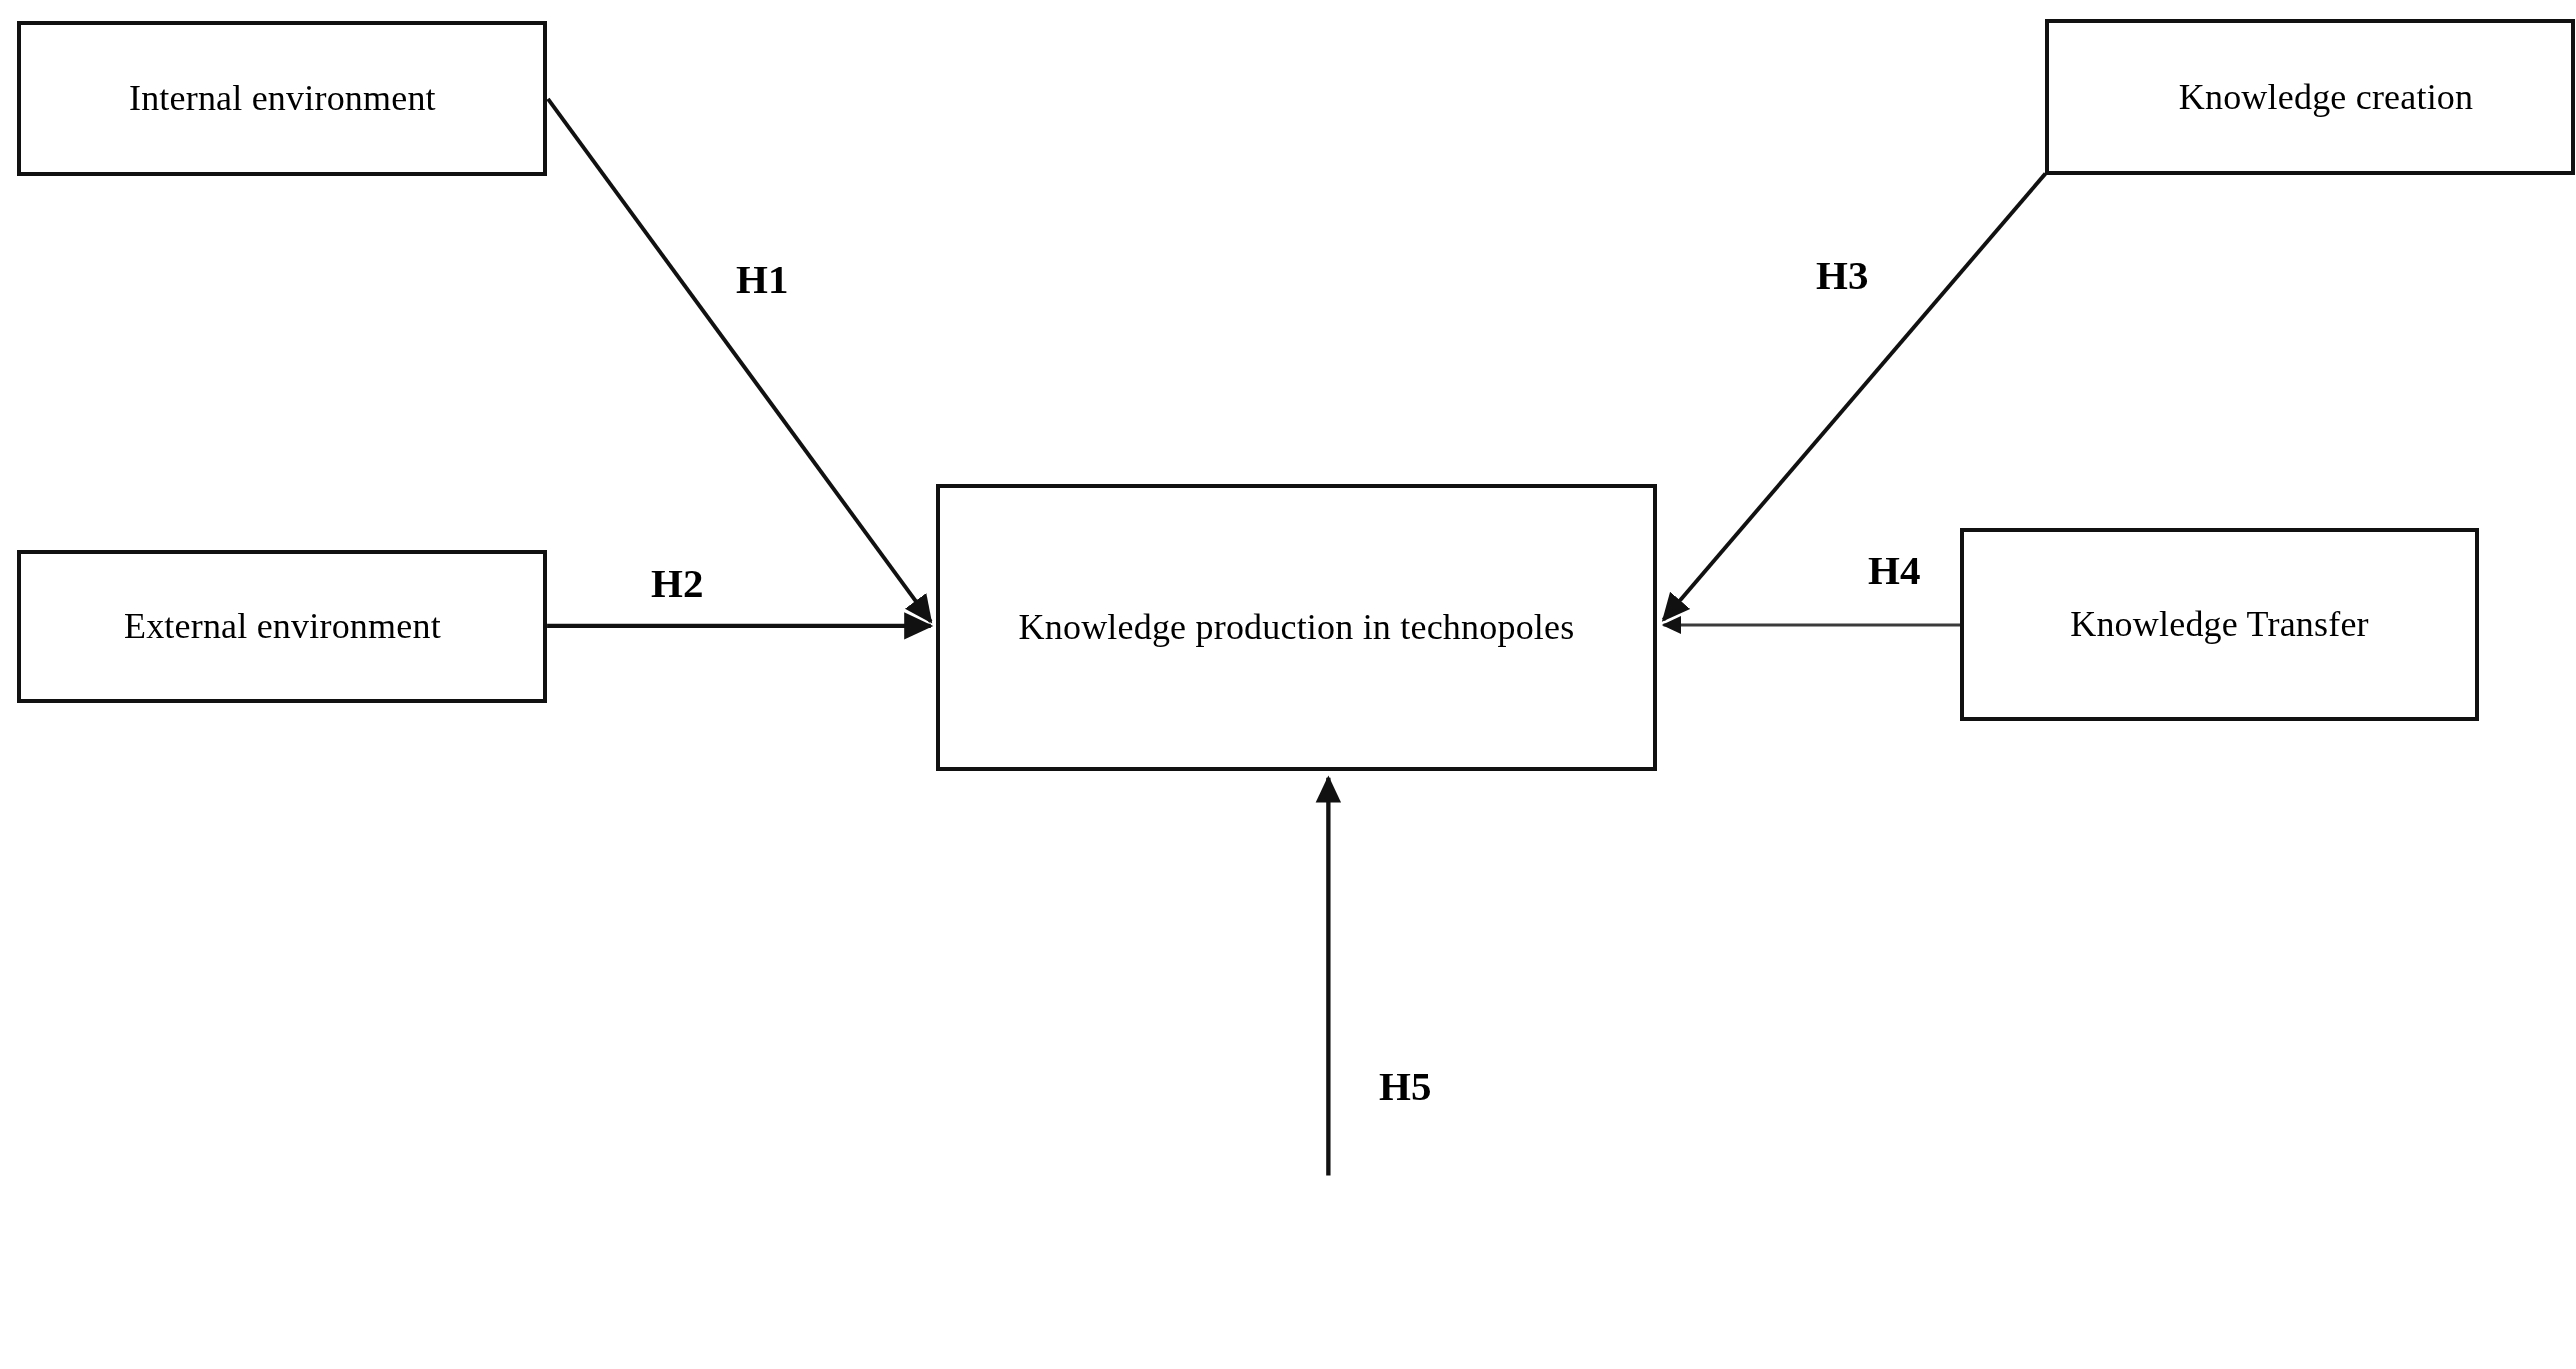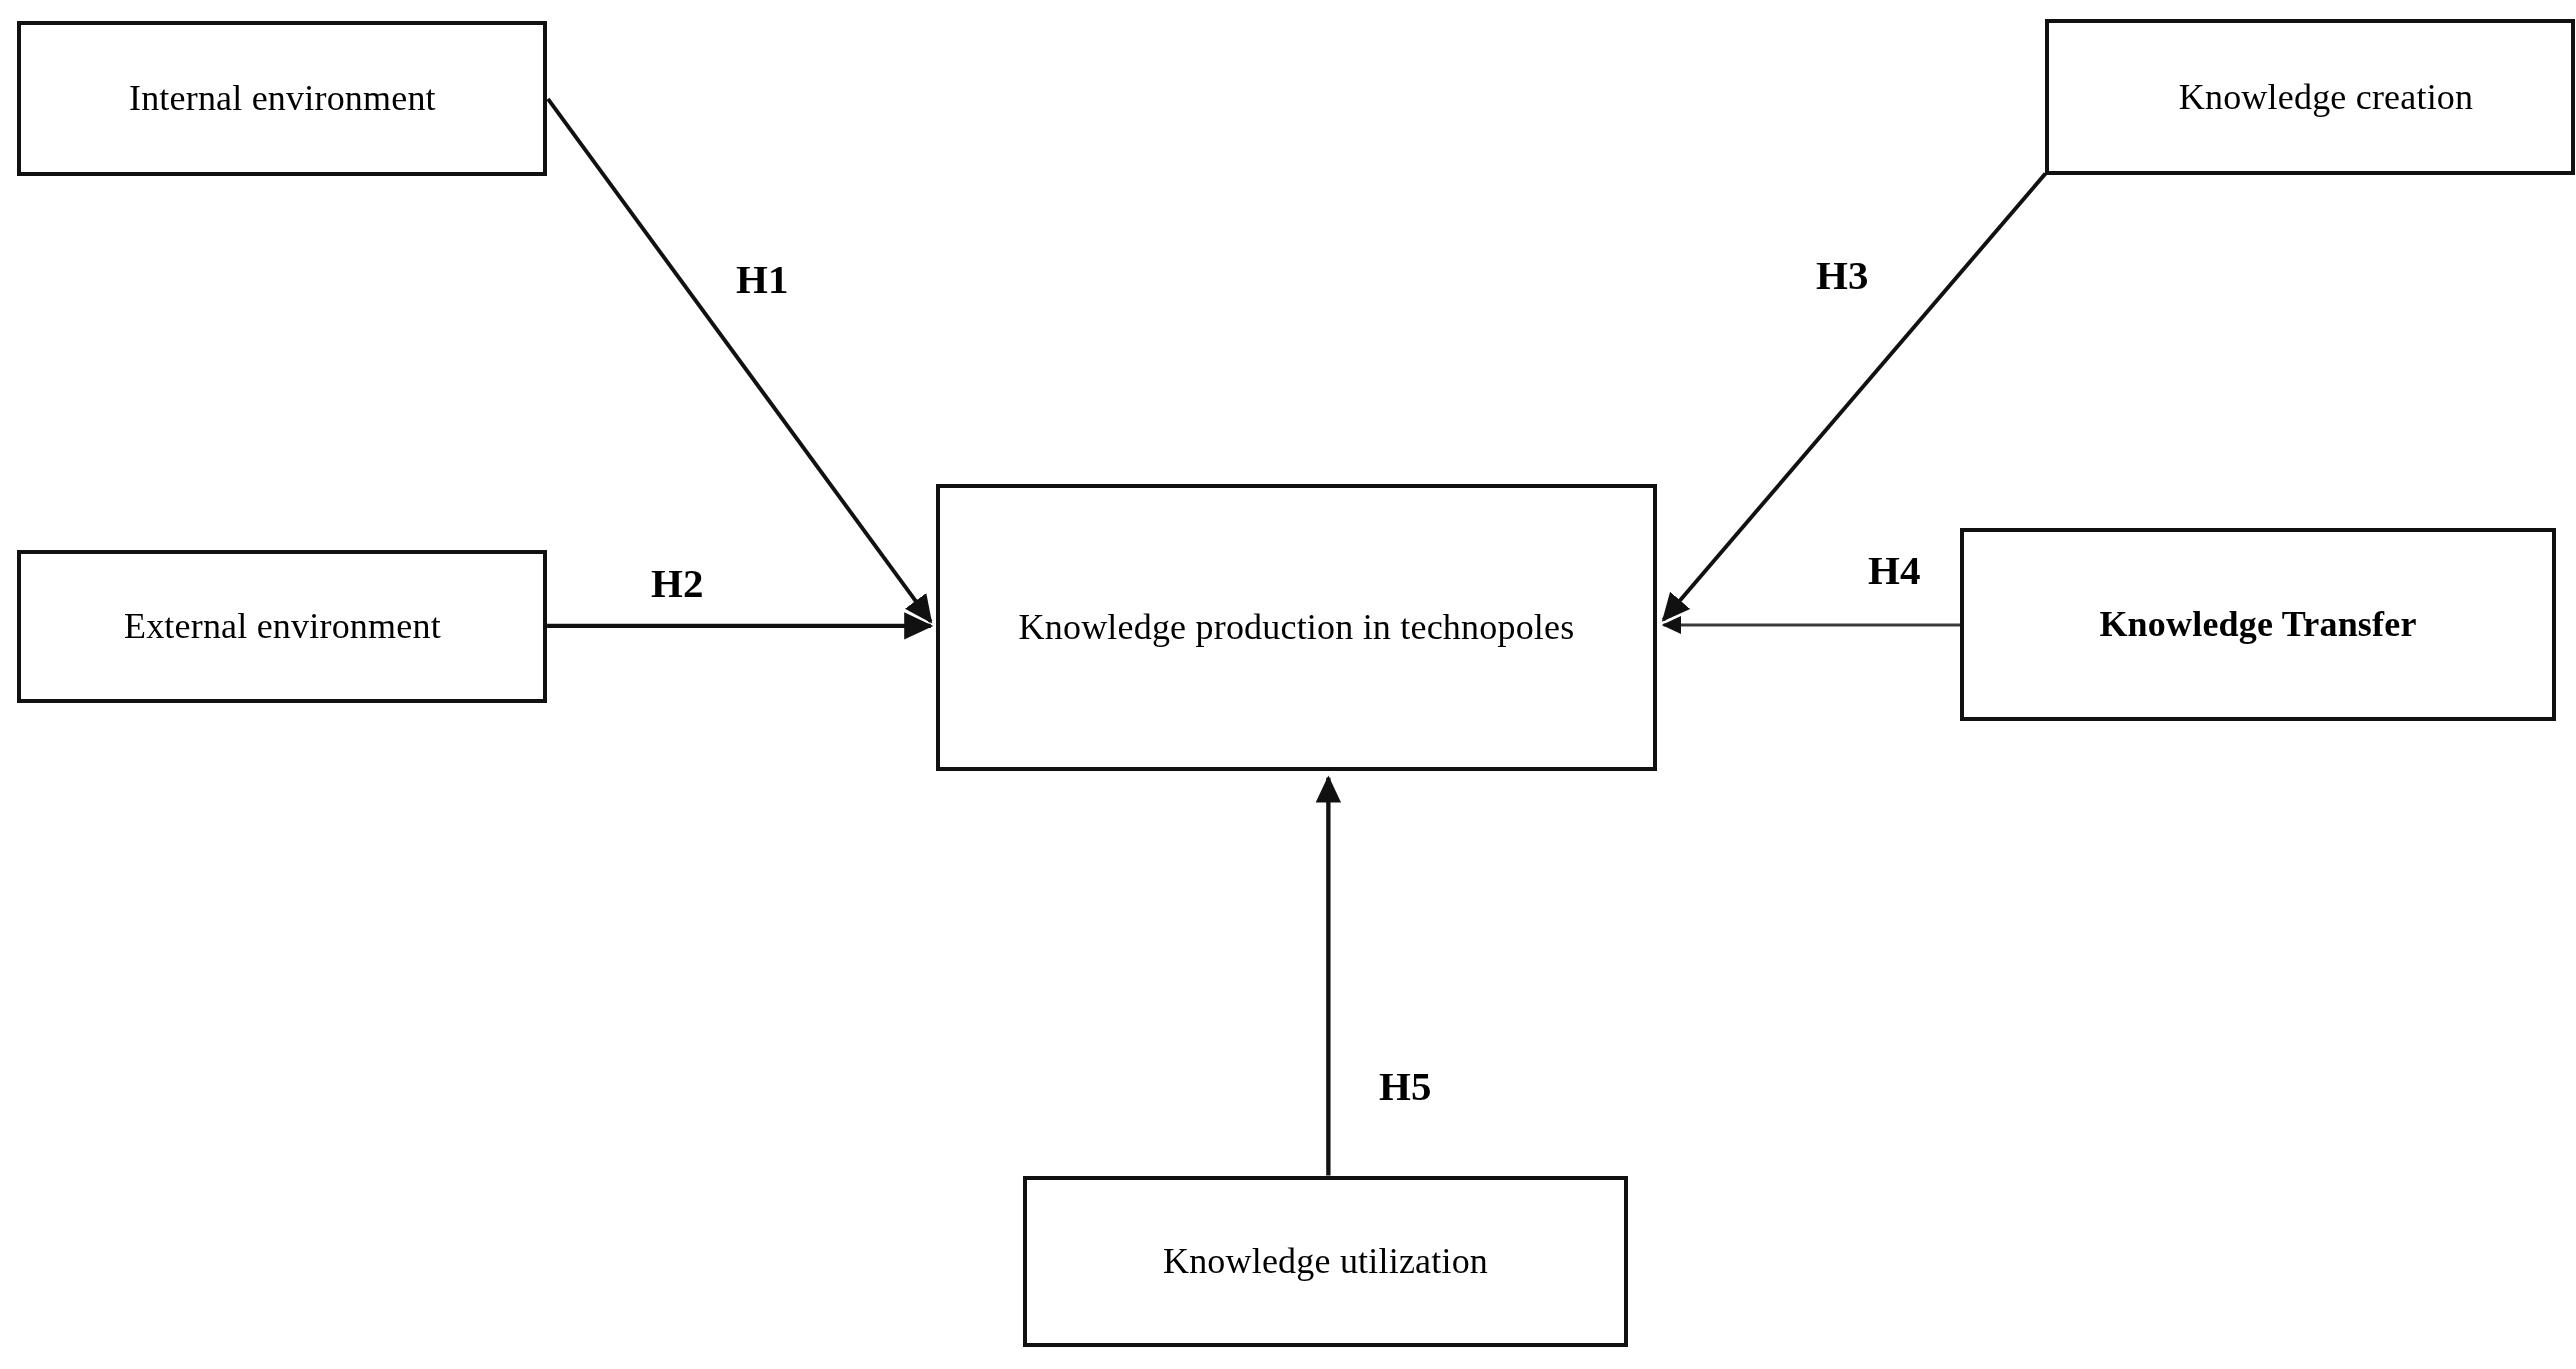--- a/index.html
+++ b/index.html
@@ -50,21 +50,21 @@
     font-weight: bold;
     line-height: 1;
     white-space: nowrap;
     z-index: 3;
   }
 
   
   #node-internal-environment { left: 17.4px;   top: 21px;   width: 530px;  height: 155px; }
   #node-external-environment { left: 17.4px;   top: 550px;  width: 530px;  height: 153px; }
   #node-knowledge-creation   { left: 2045px; top: 19px;   width: 530px;  height: 156px; padding-left: 32px; }
-  #node-knowledge-transfer   { left: 1960px; top: 528px;  width: 596px;  height: 193px; font-weight: bold; }
+  #node-knowledge-transfer   { left: 1960px; top: 528px;  width: 519px;  height: 193px; }
   #node-knowledge-production { left: 936px; top: 484px;  width: 721px;  height: 287px; }
   #node-knowledge-utilization{ left: 1023px; top: 1176px; width: 605px;  height: 171px; }
 
   
   #edge-label-h1 { left: 736px;  top: 259px; }
   #edge-label-h2 { left: 651px;  top: 563px; }
   #edge-label-h3 { left: 1816px; top: 227px; margin-top: 28px; }
   #edge-label-h4 { left: 1868px; top: 550px; }
   #edge-label-h5 { left: 1379px; top: 1045px; margin-top: 21px; }
 </style>
@@ -110,23 +110,20 @@
   </div>
 
   <div class="node" id="node-knowledge-transfer">
     <span class="node-label">Knowledge Transfer</span>
   </div>
 
   <div class="node" id="node-knowledge-production">
     <span class="node-label">Knowledge production in technopoles</span>
   </div>
 
-  <div class="node" id="node-knowledge-utilization">
-    <span class="node-label">Knowledge utilization</span>
-  </div>
 
   <div class="edge-label" id="edge-label-h1">H1</div>
   <div class="edge-label" id="edge-label-h2">H2</div>
   <div class="edge-label" id="edge-label-h3">H3</div>
   <div class="edge-label" id="edge-label-h4">H4</div>
   <div class="edge-label" id="edge-label-h5">H5</div>
 
 </div>
 
 

